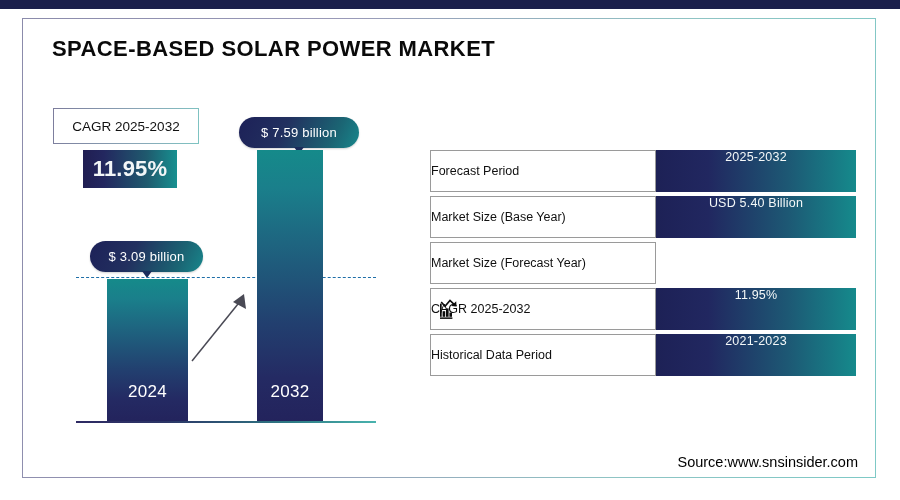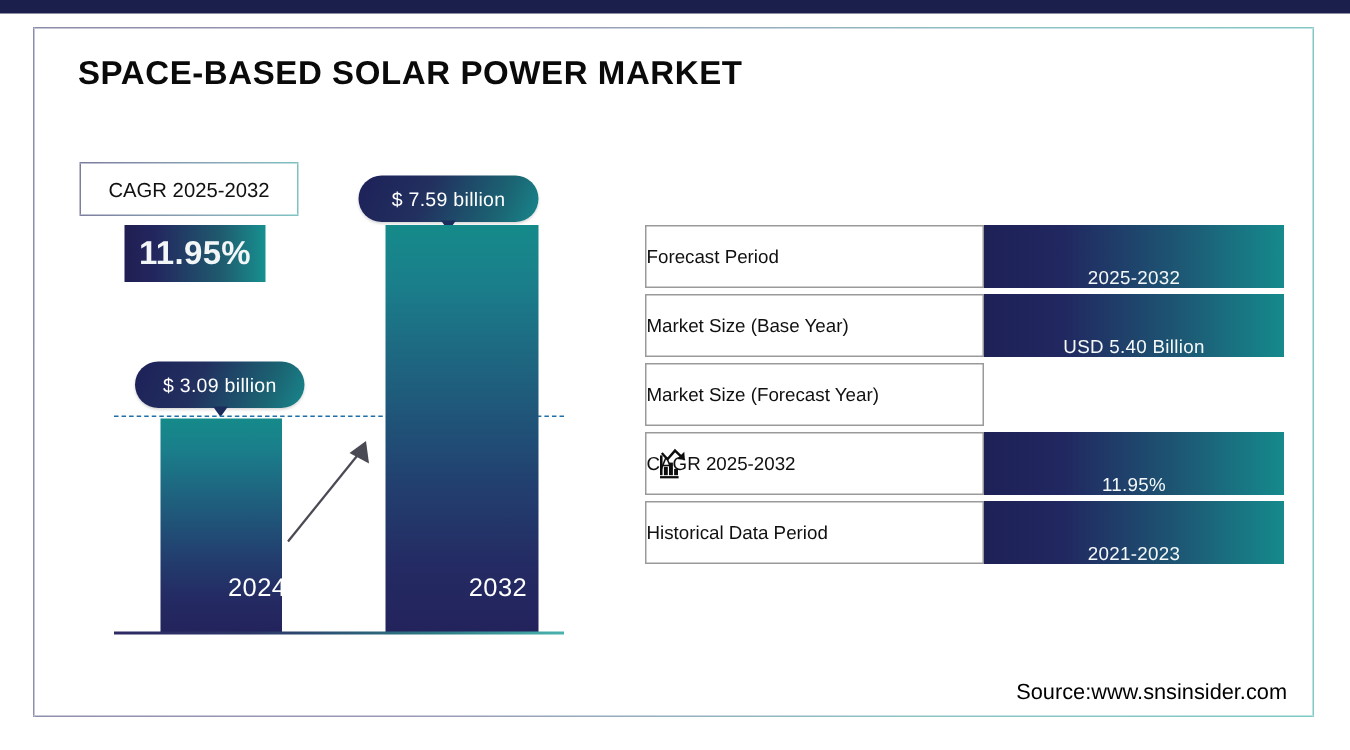--- a/index.html
+++ b/index.html
@@ -120,24 +120,23 @@
     position: absolute;
     left: 76px; top: 277px;
     width: 300px; height: 0;
     border-top: 1.4px dashed #1f6fa8;
   }
 
   
   .bar {
     position: absolute;
     background: linear-gradient(180deg, #158a8a 0%, #1a7f8b 14%, #1e6580 34%, #223f6f 64%, #242a63 84%, #23235c 100%);
-    padding-left: 24px;
   }
   .bar-2024 { left: 107px; top: 279px; width: 81px;  height: 143px; }
-  .bar-2032 { left: 257px; top: 150px; width: 102px;  height: 272px; }
+  .bar-2032 { left: 257px; top: 150px; width: 66px;  height: 272px; }
 
   .bar-label {
     position: absolute;
     width: 100%;
     bottom: 20px;
     text-align: center;
     font-size: 17px;
     color: #ffffff;
     letter-spacing: 0.3px;
   }
@@ -187,21 +186,21 @@
   .spec-icon {
     position: absolute;
     left: 7px; top: 50%;
     margin-top: -12px;
     width: 24px; height: 24px;
   }
   .spec-value {
     flex: 1;
     background: linear-gradient(90deg, #1d2156 0%, #212760 26%, #1d5874 66%, #158a8c 100%);
     display: flex;
-    align-items: flex-end;
+    align-items: flex-start;
     justify-content: center;
   }
   .spec-value .val-text {
     font-size: 12.5px;
     color: #f4f8f8;
     white-space: nowrap;
     letter-spacing: 0.2px;
   }
 
   

